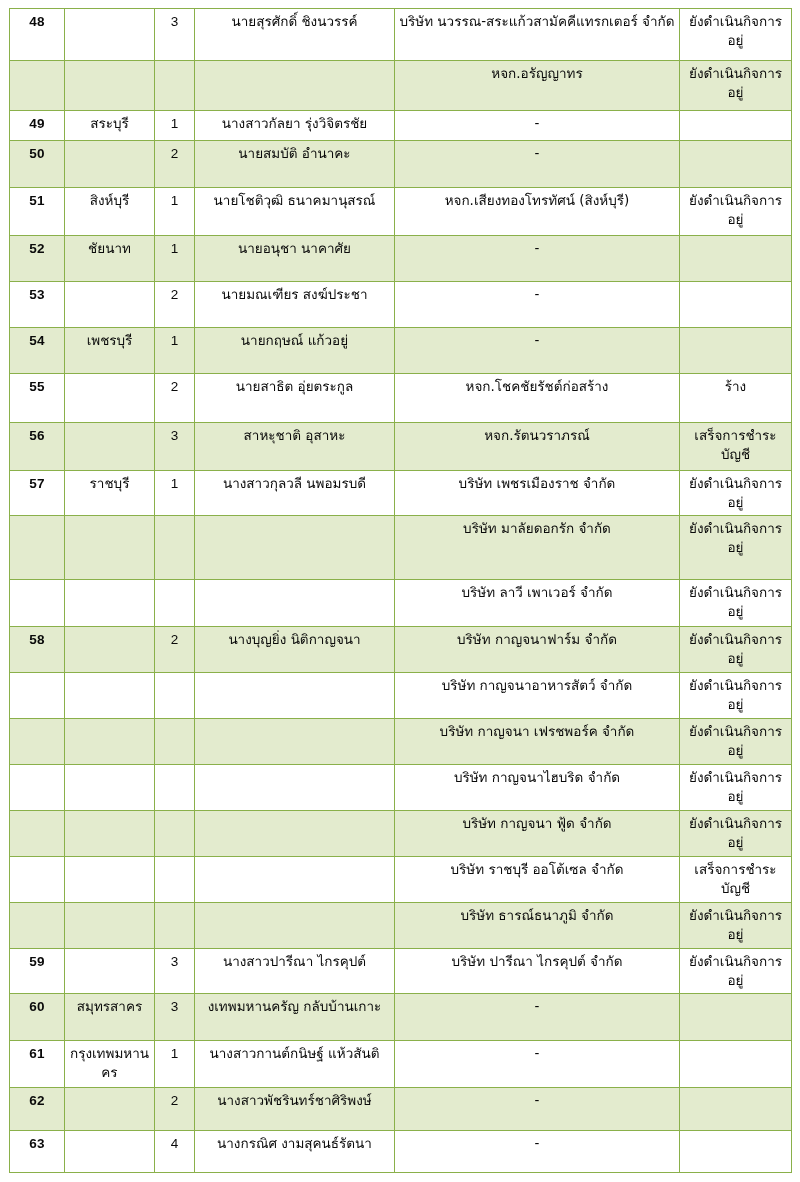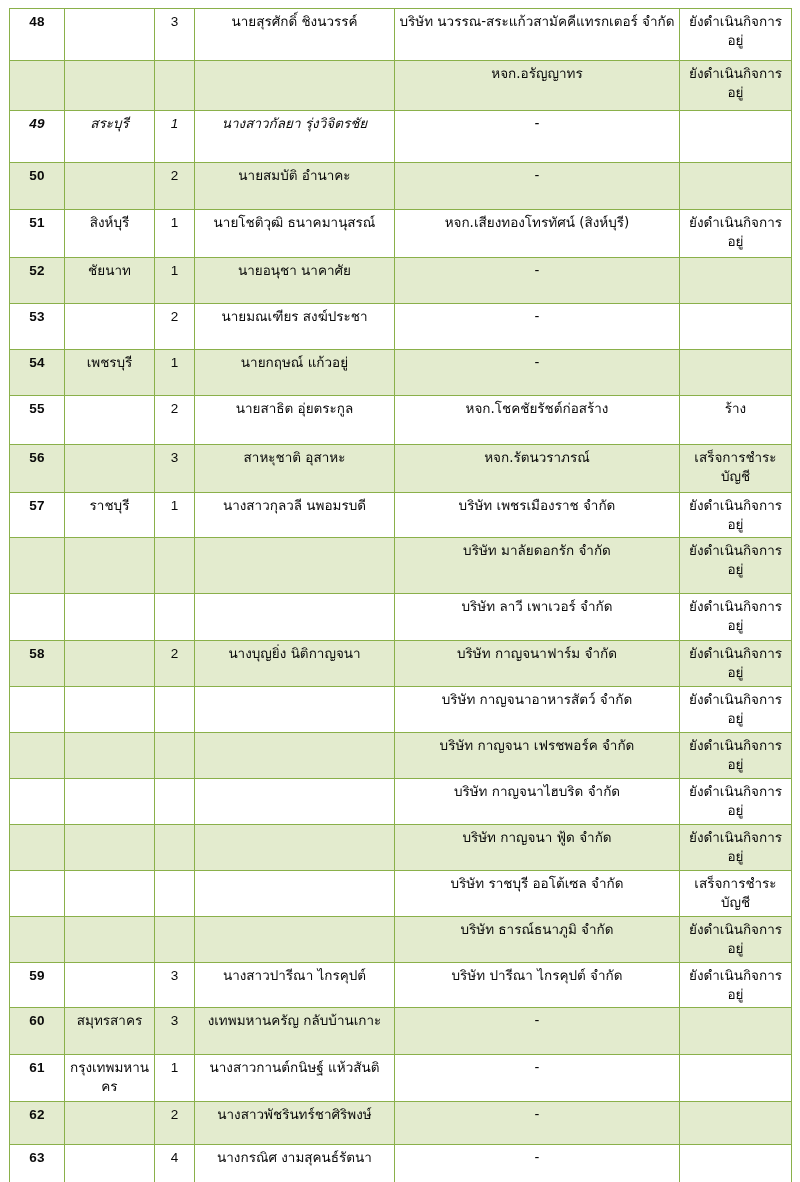--- a/index.html
+++ b/index.html
@@ -86,21 +86,21 @@
           <td class="cell-status">ยังดำเนินกิจการอยู่</td>
         </tr>
         <tr class="band-green" style="height: 50px; border-radius: 21px;">
           <td class="cell-no blank"></td>
           <td class="cell-province blank"></td>
           <td class="cell-seq blank"></td>
           <td class="cell-person blank"></td>
           <td class="cell-company">หจก.อรัญญาทร</td>
           <td class="cell-status">ยังดำเนินกิจการอยู่</td>
         </tr>
-        <tr class="band-white" style="height: 52px; font-style: italic;">
+        <tr class="band-white" style="height: 30px;">
           <td class="cell-no">49</td>
           <td class="cell-province">สระบุรี</td>
           <td class="cell-seq">1</td>
           <td class="cell-person">นางสาวกัลยา รุ่งวิจิตรชัย</td>
           <td class="cell-company dash">-</td>
           <td class="cell-status blank"></td>
         </tr>
         <tr class="band-green" style="height: 47px;">
           <td class="cell-no">50</td>
           <td class="cell-province blank"></td>
@@ -158,21 +158,21 @@
           <td class="cell-status">เสร็จการชำระบัญชี</td>
         </tr>
         <tr class="band-white" style="height: 43px;">
           <td class="cell-no">57</td>
           <td class="cell-province">ราชบุรี</td>
           <td class="cell-seq">1</td>
           <td class="cell-person">นางสาวกุลวลี นพอมรบดี</td>
           <td class="cell-company">บริษัท เพชรเมืองราช จำกัด</td>
           <td class="cell-status">ยังดำเนินกิจการอยู่</td>
         </tr>
-        <tr class="band-green" style="height: 56px; padding-left: 40px;">
+        <tr class="band-green" style="height: 64px; padding-left: 40px;">
           <td class="cell-no blank"></td>
           <td class="cell-province blank"></td>
           <td class="cell-seq blank"></td>
           <td class="cell-person blank"></td>
           <td class="cell-company">บริษัท มาลัยดอกรัก จำกัด</td>
           <td class="cell-status">ยังดำเนินกิจการอยู่</td>
         </tr>
         <tr class="band-white" style="height: 47px;">
           <td class="cell-no blank"></td>
           <td class="cell-province blank"></td>

